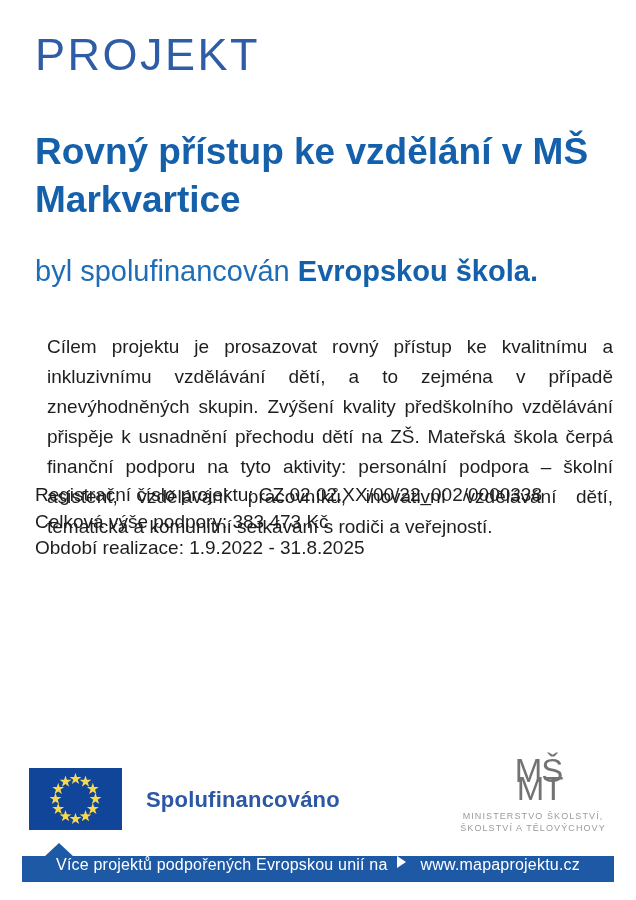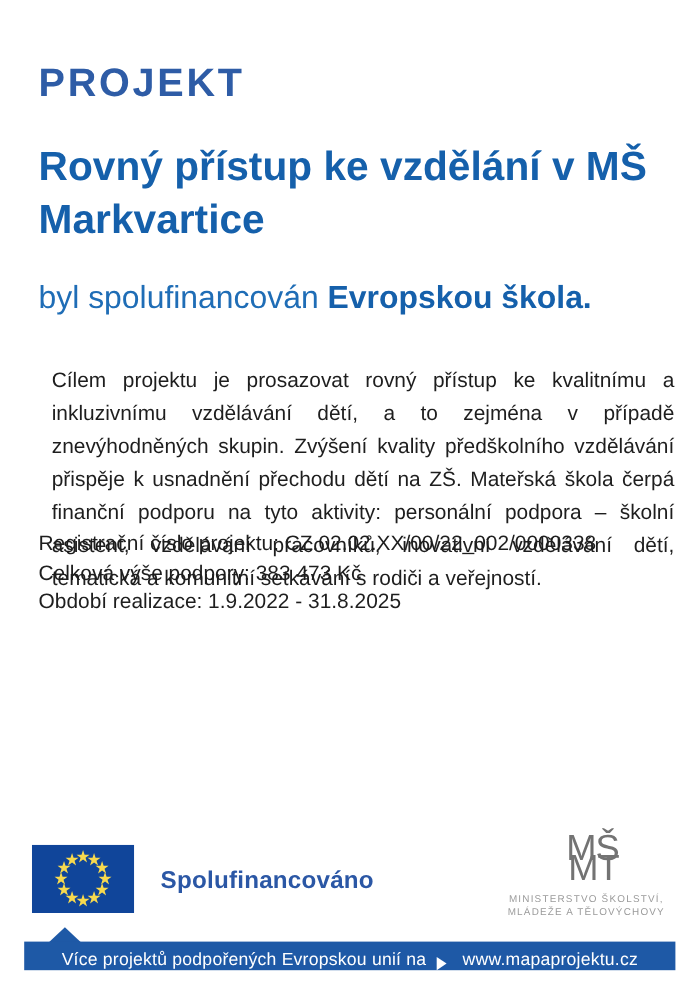--- a/index.html
+++ b/index.html
@@ -8,25 +8,25 @@
     width: 636px;
     height: 900px;
     background: #ffffff;
     font-family: "Liberation Sans", sans-serif;
     overflow: hidden;
   }
 
   .kicker {
     position: absolute;
     left: 35px;
-    top: 57px;
-    font-size: 36px;
+    top: 32px;
+    font-size: 45px;
     line-height: 1;
     letter-spacing: 2.5px;
-    font-weight: 700;
+    font-weight: 400;
     color: #2e5ca6;
   }
 
   .title {
     position: absolute;
     left: 35px;
     top: 128px;
     width: 568px;
     margin: 0;
     font-size: 37px;
@@ -125,21 +125,21 @@
   }
   .footer-bar {
     position: absolute;
     left: 22px;
     top: 856px;
     width: 592px;
     height: 26px;
     background: #1e59a6;
     color: #ffffff;
     display: flex;
-    align-items: flex-end;
+    align-items: flex-start;
     justify-content: center;
     font-size: 16px;
     font-weight: 500;
     letter-spacing: 0.2px;
   }
   .footer-bar .bar-text { margin-right: 9px; }
   .play-arrow {
     width: 0;
     height: 0;
     border-top: 6px solid transparent;
@@ -196,21 +196,21 @@
     </div>
   </div>
 
   <div class="msmt">
     <div class="monogram">
       <span class="mono-top">MŠ</span>
       <span class="mono-bot">MT</span>
     </div>
     <div class="msmt-caption">
       <div>MINISTERSTVO ŠKOLSTVÍ,</div>
-      <div>MLÁDEŽE A TĚLOVÝCHOVY</div>
+      <div>ŠKOLSTVÍ A TĚLOVÝCHOVY</div>
     </div>
   </div>
 
   <div class="footer-notch"></div>
 
   <div class="footer-bar">
     <span class="bar-text">Více projektů podpořených Evropskou unií na</span>
     <span class="play-arrow"></span>
     <span class="bar-url">www.mapaprojektu.cz</span>
   </div>

